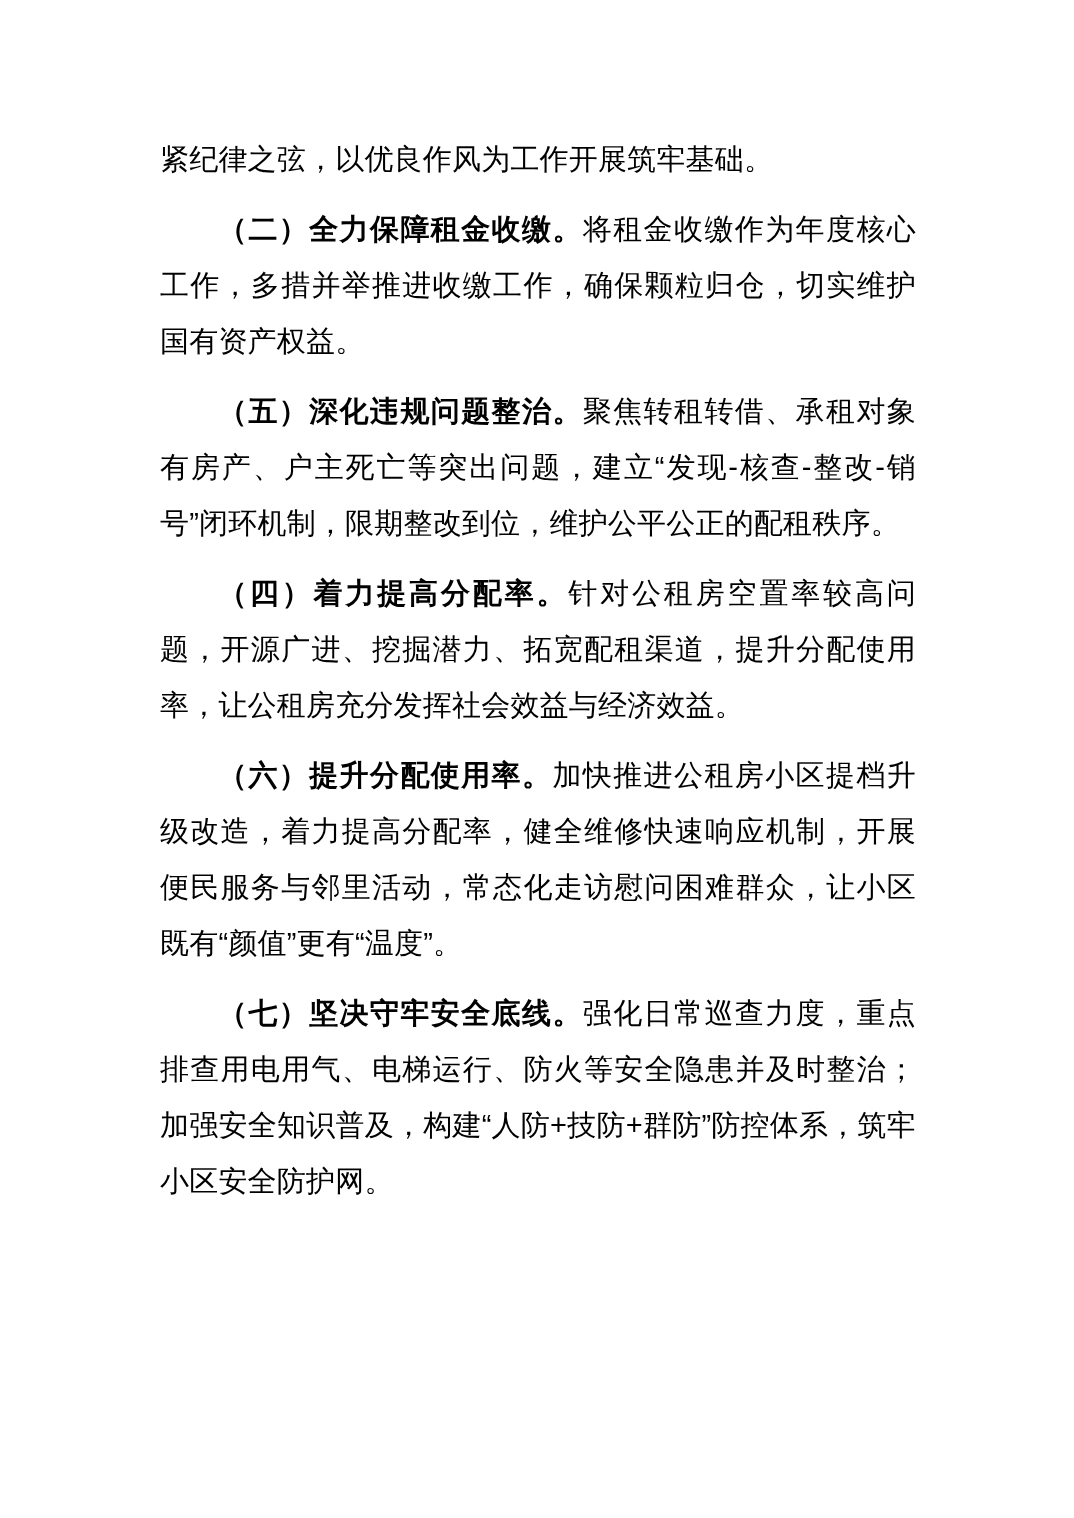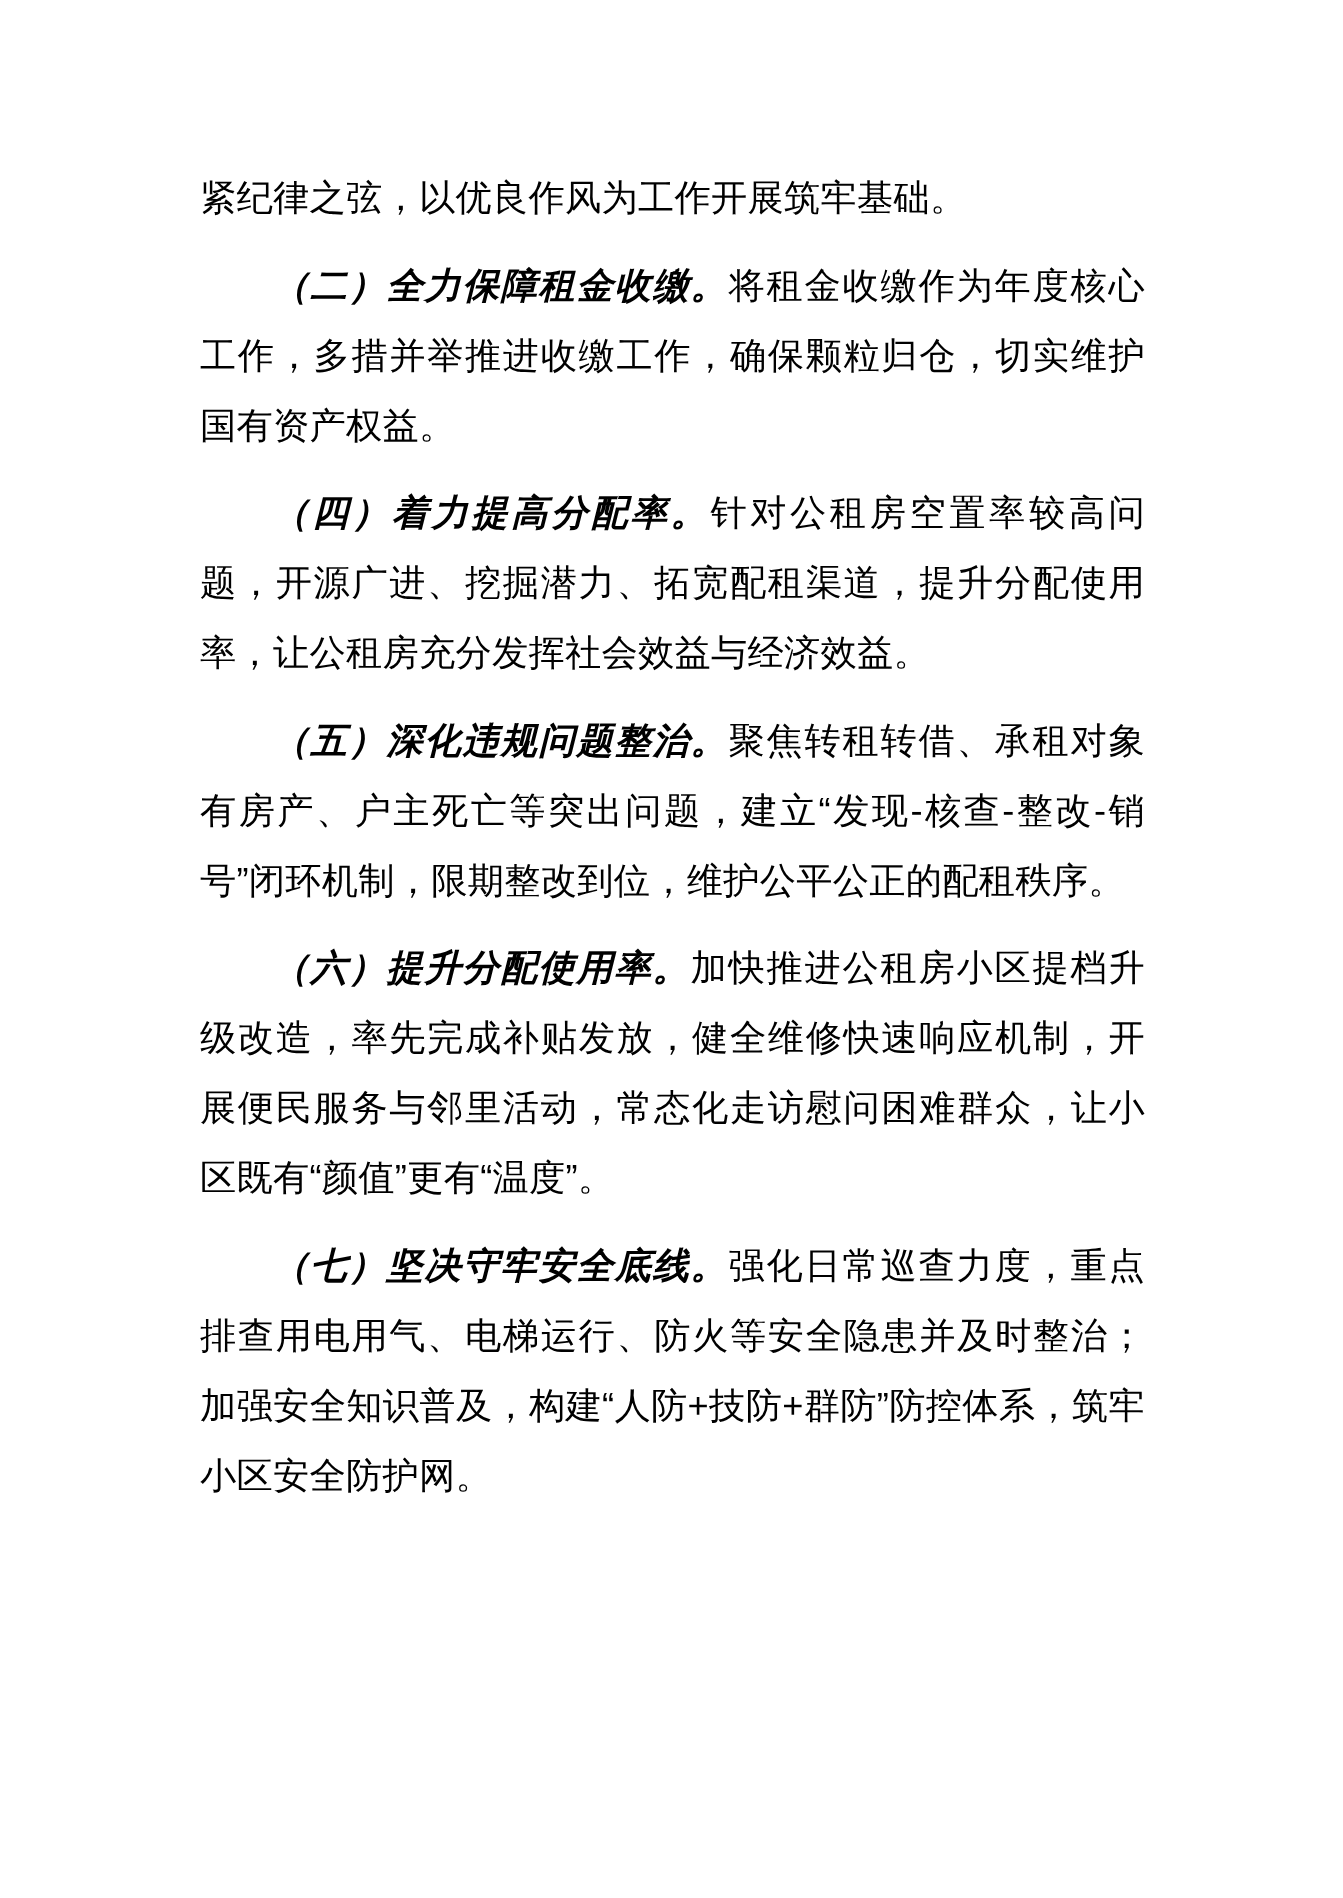--- a/index.html
+++ b/index.html
@@ -31,36 +31,35 @@
     letter-spacing: 0.2px;
     color: #000000;
     word-break: break-all;
   }
   .para.item {
     text-indent: 2em;
     margin-top: 14px;
   }
   .lead {
     font-weight: bold;
-    font-style: italic;
   }
 </style>
 </head>
 <body>
 
 <div class="page">
   <div class="content">
 
     <p class="para"><span>紧纪律之弦，以优良作风为工作开展筑牢基础。</span></p>
 
     <p class="para item"><span class="lead">（二）全力保障租金收缴。</span><span>将租金收缴作为年度核心工作，多措并举推进收缴工作，确保颗粒归仓，切实维护国有资产权益。</span></p>
 
 
+    <p class="para item"><span class="lead">（五）深化违规问题整治。</span><span>聚焦转租转借、承租对象有房产、户主死亡等突出问题，建立“发现-核查-整改-销号”闭环机制，限期整改到位，维护公平公正的配租秩序。</span></p>
+
     <p class="para item"><span class="lead">（四）着力提高分配率。</span><span>针对公租房空置率较高问题，开源广进、挖掘潜力、拓宽配租渠道，提升分配使用率，让公租房充分发挥社会效益与经济效益。</span></p>
 
-    <p class="para item"><span class="lead">（五）深化违规问题整治。</span><span>聚焦转租转借、承租对象有房产、户主死亡等突出问题，建立“发现-核查-整改-销号”闭环机制，限期整改到位，维护公平公正的配租秩序。</span></p>
-
-    <p class="para item"><span class="lead">（六）提升分配使用率。</span><span>加快推进公租房小区提档升级改造，率先完成补贴发放，健全维修快速响应机制，开展便民服务与邻里活动，常态化走访慰问困难群众，让小区既有“颜值”更有“温度”。</span></p>
+    <p class="para item"><span class="lead">（六）提升分配使用率。</span><span>加快推进公租房小区提档升级改造，着力提高分配率，健全维修快速响应机制，开展便民服务与邻里活动，常态化走访慰问困难群众，让小区既有“颜值”更有“温度”。</span></p>
 
     <p class="para item"><span class="lead">（七）坚决守牢安全底线。</span><span>强化日常巡查力度，重点排查用电用气、电梯运行、防火等安全隐患并及时整治；加强安全知识普及，构建“人防+技防+群防”防控体系，筑牢小区安全防护网。</span></p>
 
   </div>
 </div>
 
 </body></html>

